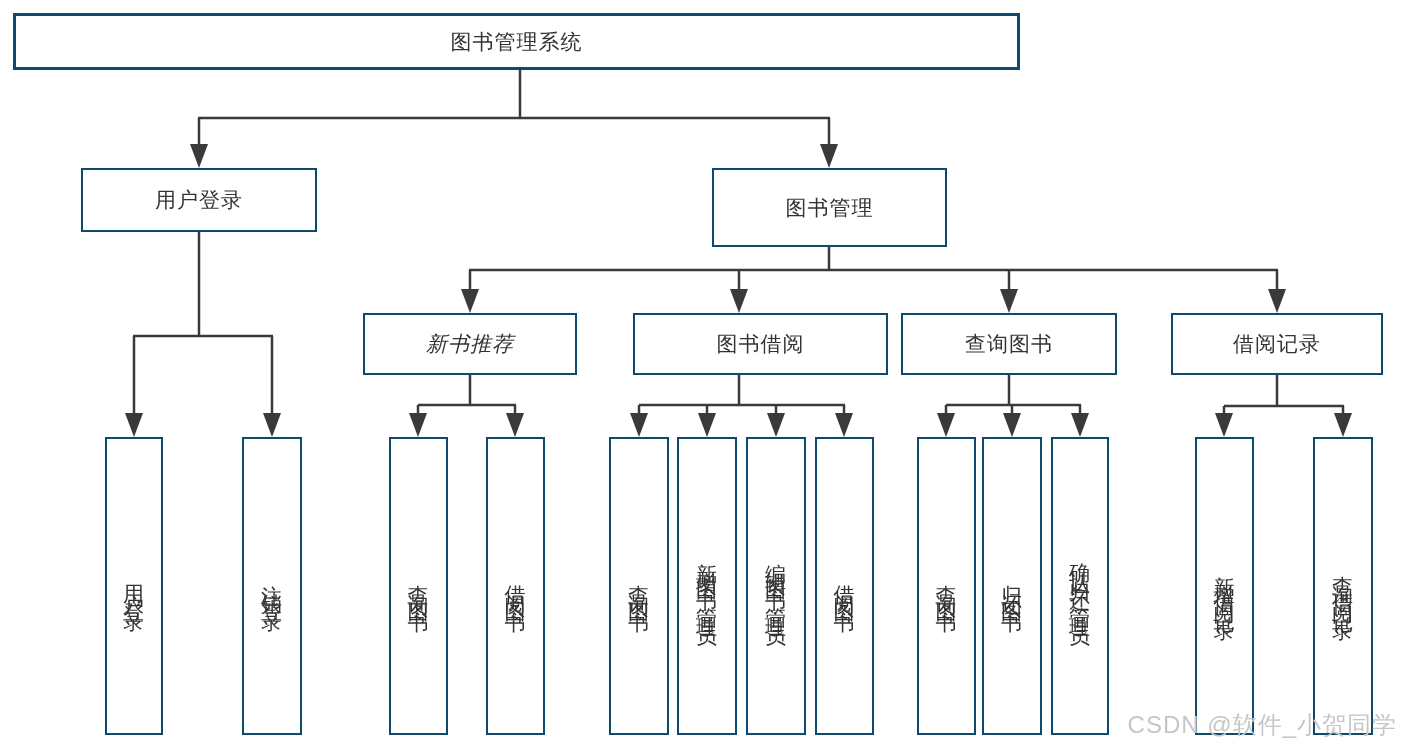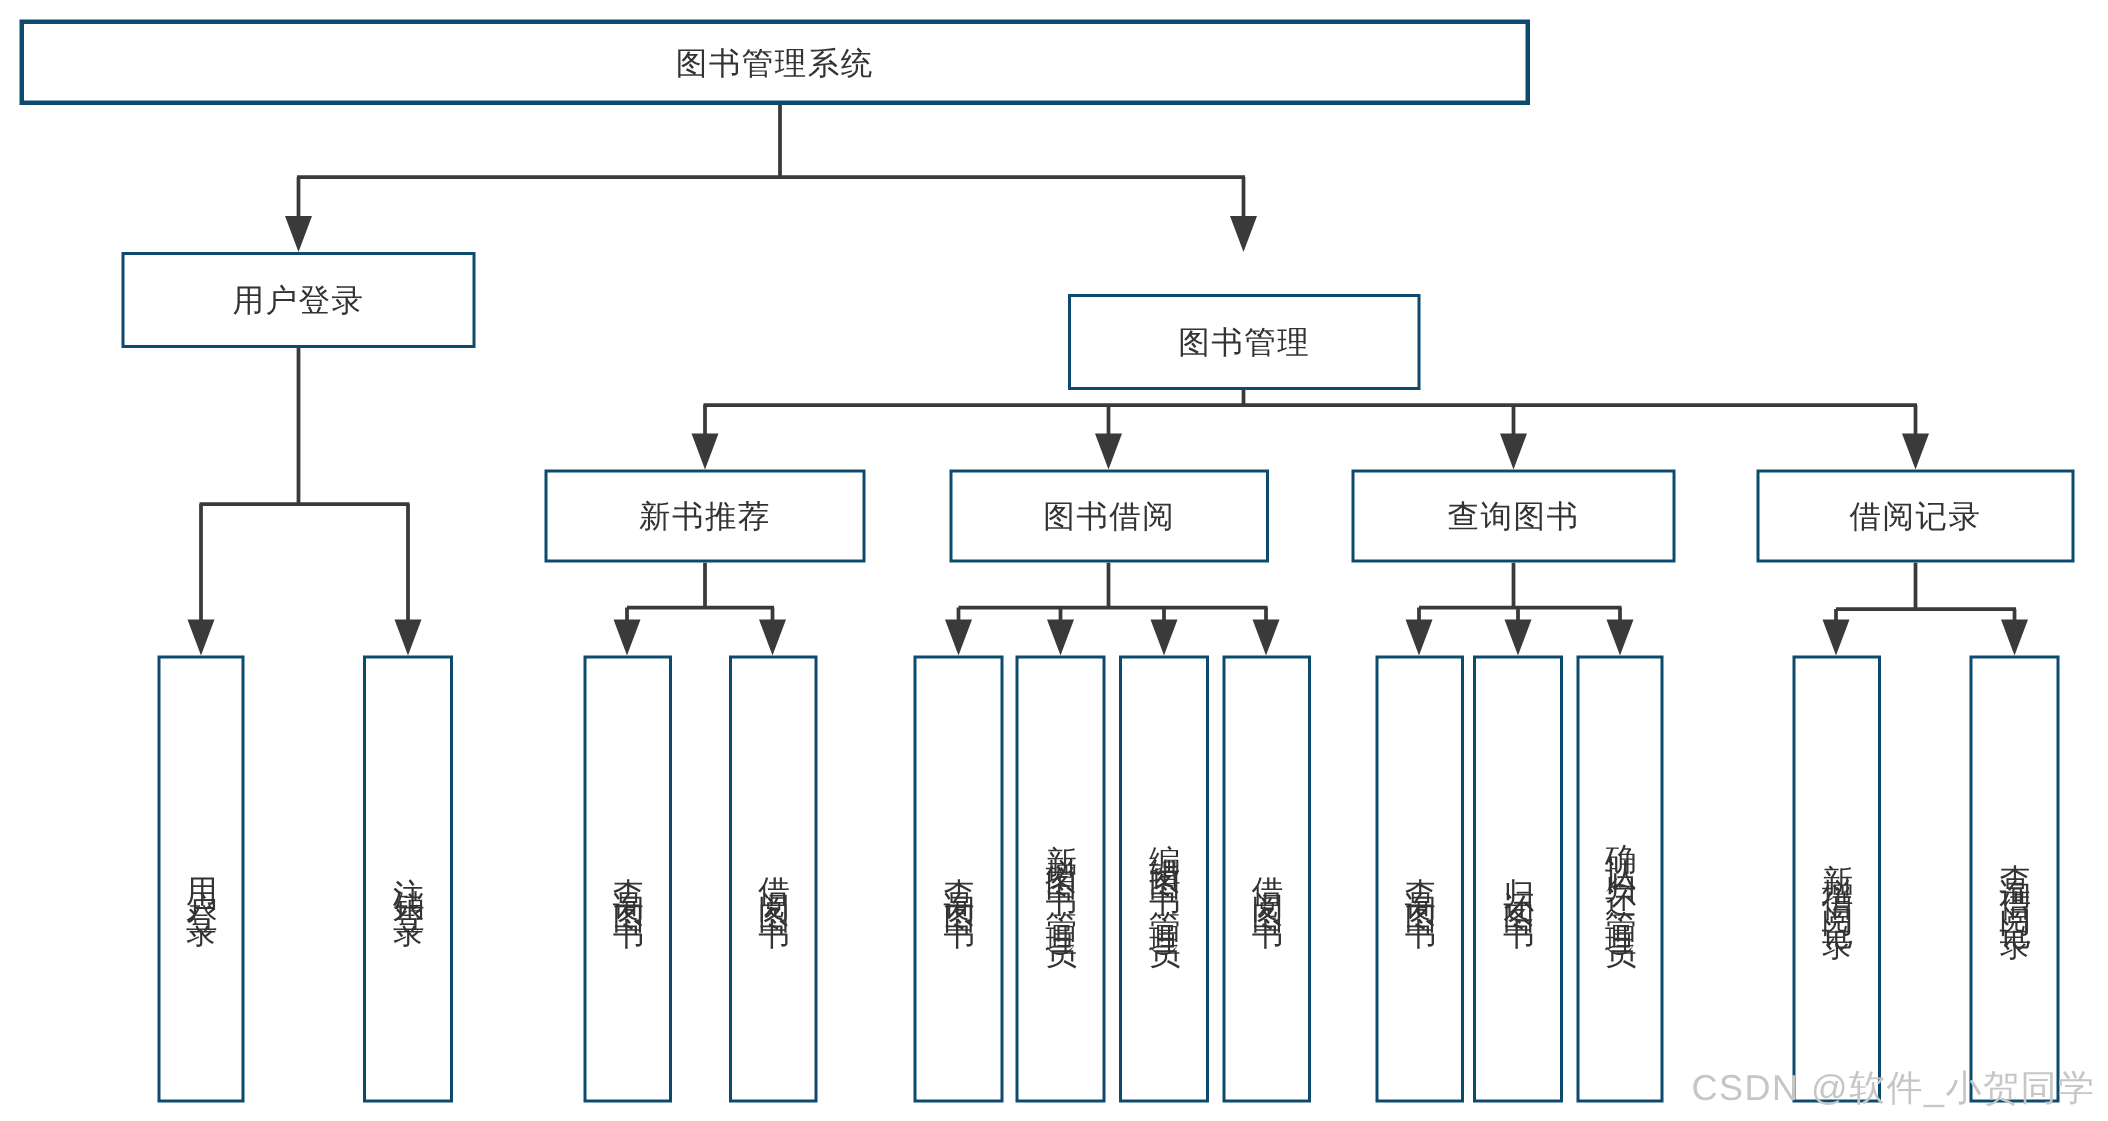--- a/index.html
+++ b/index.html
@@ -111,24 +111,24 @@
     <line x1="1224" y1="406" x2="1344" y2="406"></line>
     <line x1="1224" y1="406" x2="1224" y2="418"></line>
     <polygon points="1215,413 1233,413 1224,437"></polygon>
     <line x1="1343" y1="406" x2="1343" y2="418"></line>
     <polygon points="1334,413 1352,413 1343,437"></polygon>
   </svg>
 
   <div class="node h-node root-node" style="left:13px; top:13px; width:1007px; height:57px;">图书管理系统</div>
 
   <div class="node h-node" style="left:81px; top:168px; width:236px; height:64px;">用户登录</div>
-  <div class="node h-node" style="left:712px; top:168px; width:235px; height:64px;margin-top:28px;">图书管理</div>
+  <div class="node h-node" style="left:712px; top:168px; width:235px; height:79px;">图书管理</div>
 
-  <div class="node h-node" style="left:363px; top:313px; width:214px; height:62px;">新书推荐</div>
-  <div class="node h-node" style="left:633px; top:313px; width:213px; height:62px;">图书借阅</div>
+  <div class="node h-node" style="left:363px; top:313px; width:214px; height:62px;font-style:italic;">新书推荐</div>
+  <div class="node h-node" style="left:633px; top:313px; width:255px; height:62px;">图书借阅</div>
   <div class="node h-node" style="left:901px; top:313px; width:216px; height:62px;">查询图书</div>
   <div class="node h-node" style="left:1171px; top:313px; width:212px; height:62px;">借阅记录</div>
 
   <div class="node v-node" style="left:105px; top:437px; width:58px; height:298px;">用户登录</div>
   <div class="node v-node" style="left:242px; top:437px; width:60px; height:298px;">注销登录</div>
 
   <div class="node v-node" style="left:389px; top:437px; width:59px; height:298px;">查询图书</div>
   <div class="node v-node" style="left:486px; top:437px; width:59px; height:298px;">借阅图书</div>
 
   <div class="node v-node" style="left:609px; top:437px; width:60px; height:298px;">查询图书</div>

